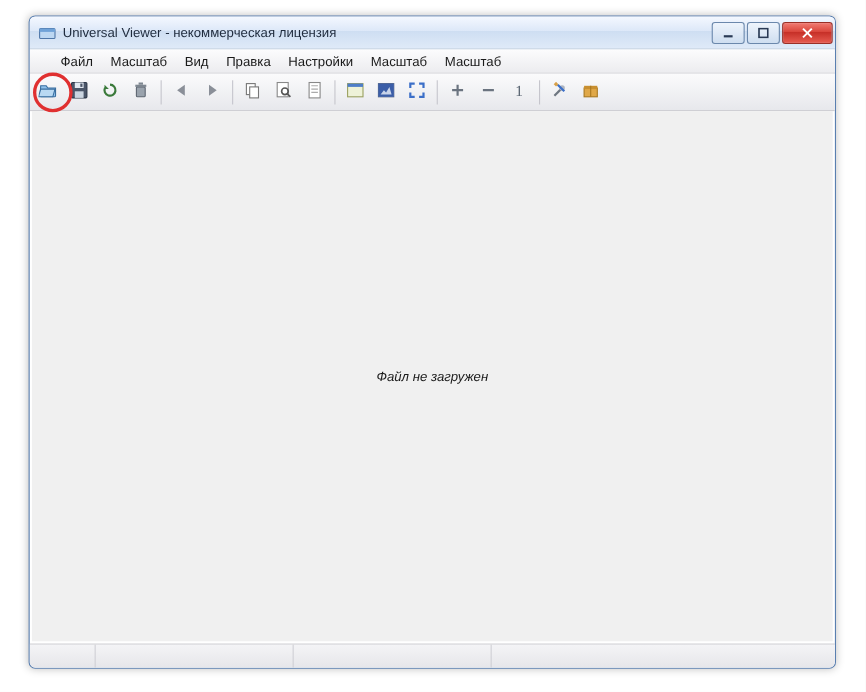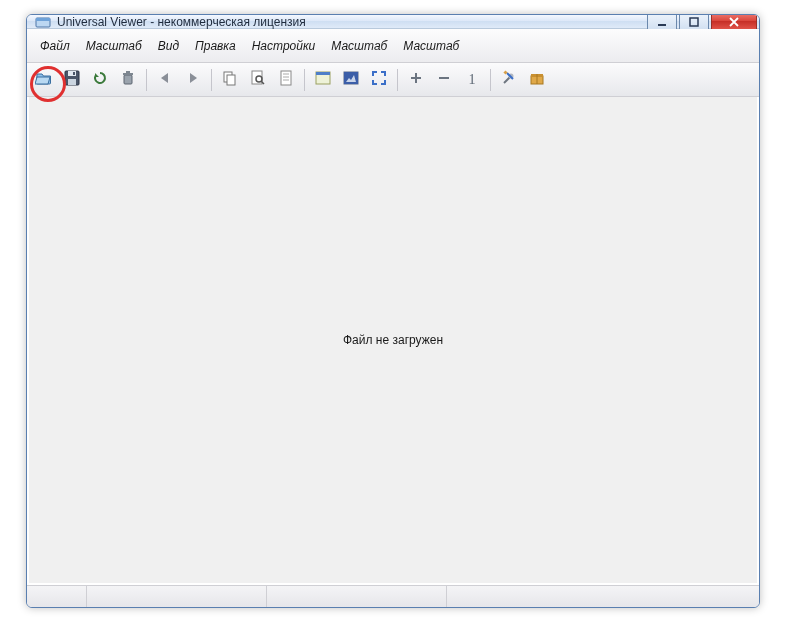--- a/index.html
+++ b/index.html
@@ -18,21 +18,21 @@
   background: #fff;
   border: 1px solid #5a7fb0;
   border-radius: 6px;
   box-shadow: 0 0 8px rgba(0,0,0,0.25);
   display: flex;
   flex-direction: column;
   overflow: hidden;
 }
 
 .titlebar {
-  height: 14px;
+  height: 30px;
   background: linear-gradient(to bottom, #f4f8ff 0%, #dde8f8 45%, #cedef2 46%, #dfeaf8 100%);
   border-bottom: 1px solid #b8c9dc;
   display: flex;
   align-items: center;
   padding: 0 2px 0 8px;
 }
 .titlebar .app-icon {
   width: 16px; height: 16px; margin-right: 6px;
 }
 .titlebar .title {
@@ -51,27 +51,26 @@
   cursor: default;
 }
 .winbtn.close {
   width: 46px;
   background: linear-gradient(to bottom,#f07a72,#d9443a 45%,#c62f27 46%,#e65b50);
   border-color: #9a2f27;
 }
 .winbtn svg { display:block; }
 
 .menubar {
-  height: 34px;
+  height: 22px;
   background: linear-gradient(to bottom,#fcfcfd,#ececef);
   border-bottom: 1px solid #cfcfd4;
   display: flex;
   align-items: stretch;
-  padding-left: 5px;
-  font-style: italic;
+  padding-left: 20px;
 }
 .menuitem {
   padding: 0 8px;
   display: flex; align-items: center;
   color: #1a1a1a;
   cursor: default;
 }
 
 .toolbar {
   height: 34px;
@@ -105,20 +104,21 @@
 
 .content {
   flex: 1;
   background: #f0f0f0;
   margin: 2px;
   margin-top: 0;
   display: flex;
   align-items: center;
   justify-content: center;
   color: #1a1a1a;
+  font-style: italic;
 }
 
 .statusbar {
   height: 22px;
   background: linear-gradient(to bottom,#f4f4f6,#e6e6ea);
   border-top: 1px solid #cfcfd4;
   display: flex;
 }
 .status-cell {
   border-right: 1px solid #cfcfd4;

